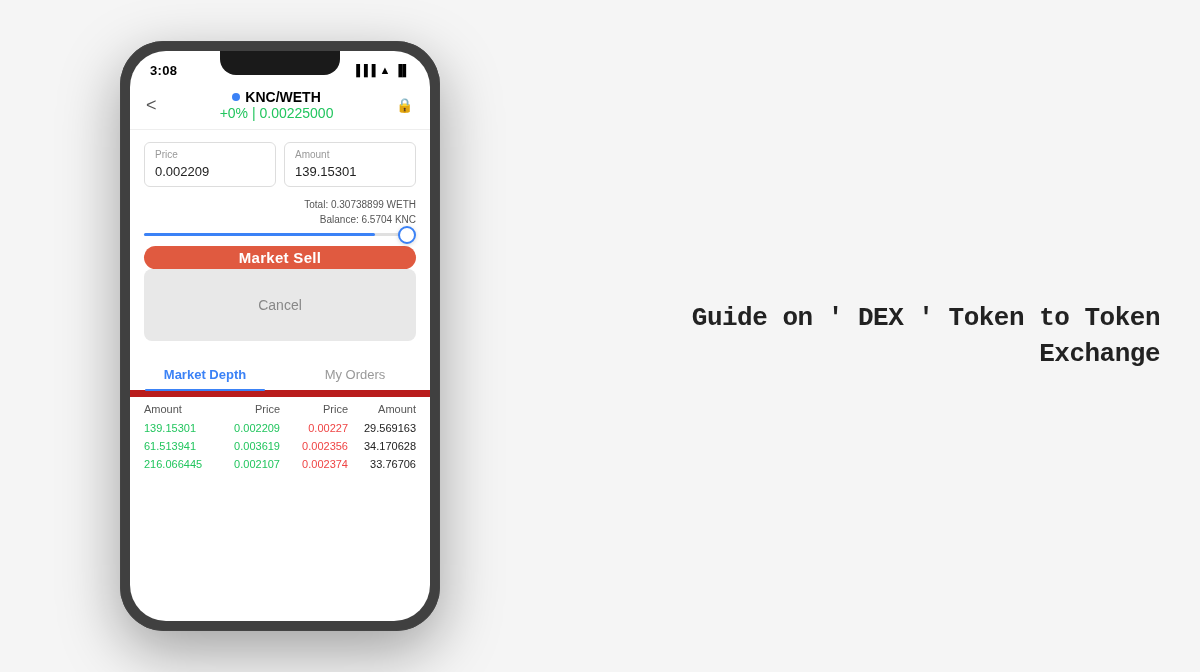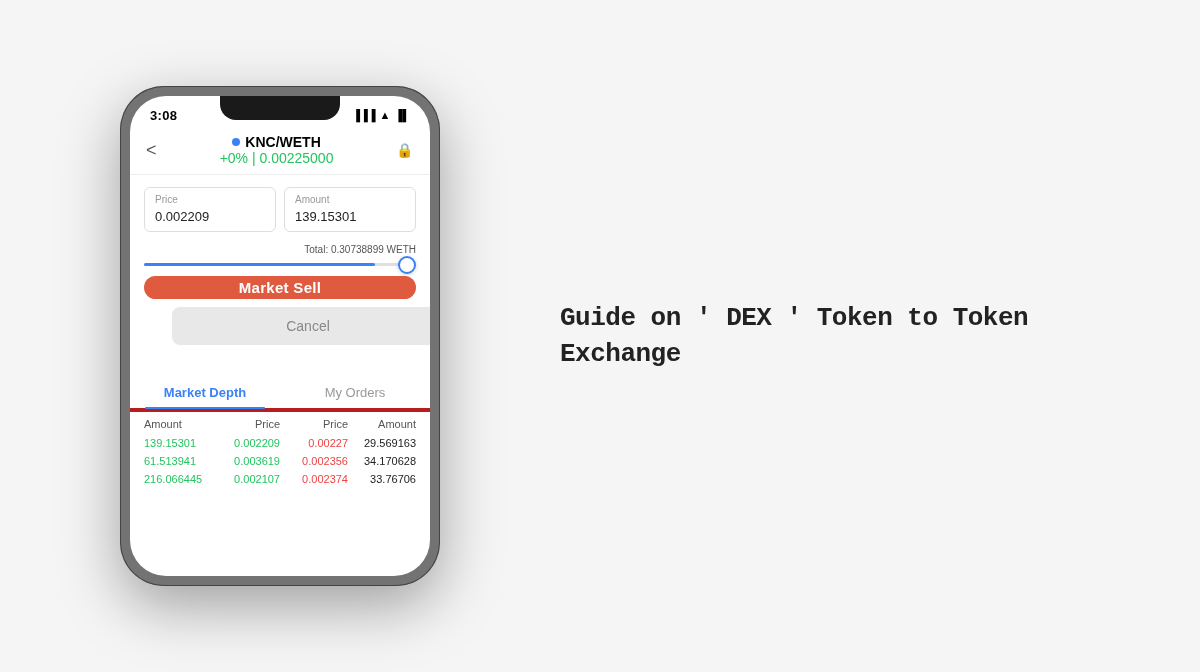--- a/index.html
+++ b/index.html
@@ -27,22 +27,22 @@
       width: 560px;
       height: 100%;
       display: flex;
       align-items: center;
       justify-content: center;
       flex-shrink: 0;
     }
 
     .phone-frame {
       width: 320px;
-      height: 500px;
-      background: #737373;
+      height: 590px;
+      background: #404040;
       border-radius: 44px;
       padding: 10px;
       box-shadow: 0 20px 60px rgba(0,0,0,0.35), inset 0 0 0 1px #444;
       position: relative;
     }
 
     .phone-screen {
       width: 100%;
       height: 100%;
       background: #fff;
@@ -215,41 +215,39 @@
     .market-sell-btn {
       width: 100%;
       padding: 3px;
       background: #e05a40;
       color: #fff;
       border: none;
       border-radius: 12px;
       font-size: 15px;
       font-weight: 600;
       cursor: pointer;
-      margin-bottom: 8px;
       letter-spacing: 0.3px;
     }
 
     .cancel-btn {
       width: 100%;
-      padding: 11px;
+      padding: 28px;
       background: #e8e8e8;
       color: #888;
       border: none;
       border-radius: 8px;
       font-size: 14px;
       cursor: pointer;
-      margin-left: 28px;
     }
 
     
     .tabs-row {
       display: flex;
-      border-bottom: 4px solid #b91c1c;
-      margin-top: 24px;
+      border-bottom: 7px solid #b91c1c;
+      margin-top: 10px;
       justify-content: space-between;
     }
 
     .tab {
       flex: 1;
       text-align: center;
       padding: 8px 0;
       font-size: 13px;
       color: #999;
       cursor: pointer;
@@ -311,21 +309,21 @@
       justify-content: center;
       padding-right: 40px;
     }
 
     .guide-title {
       font-size: 26px;
       font-weight: 700;
       color: #222;
       font-family: 'Courier New', monospace;
       line-height: 1.4;
-      text-align: left;
+      text-align: right;
       letter-spacing: -0.5px;
     }
   </style>
 </head>
 <body>
 
 <div class="page-wrapper">
 
   <div class="phone-section">
     <div class="phone-frame">
@@ -361,20 +359,21 @@
               <span class="input-value">0.002209</span>
             </div>
             <div class="input-group">
               <span class="input-label">Amount</span>
               <span class="input-value">139.15301</span>
             </div>
           </div>
 
           <div class="total-row">
             <div>Total: 0.30738899 WETH</div>
+            <div>Balance: 6.5704 KNC</div>
           </div>
 
           <div class="slider-container">
             <div class="slider-track">
               <div class="slider-fill"></div>
               <div class="slider-thumb"></div>
             </div>
           </div>
 
           <button class="market-sell-btn">Market Sell</button>

